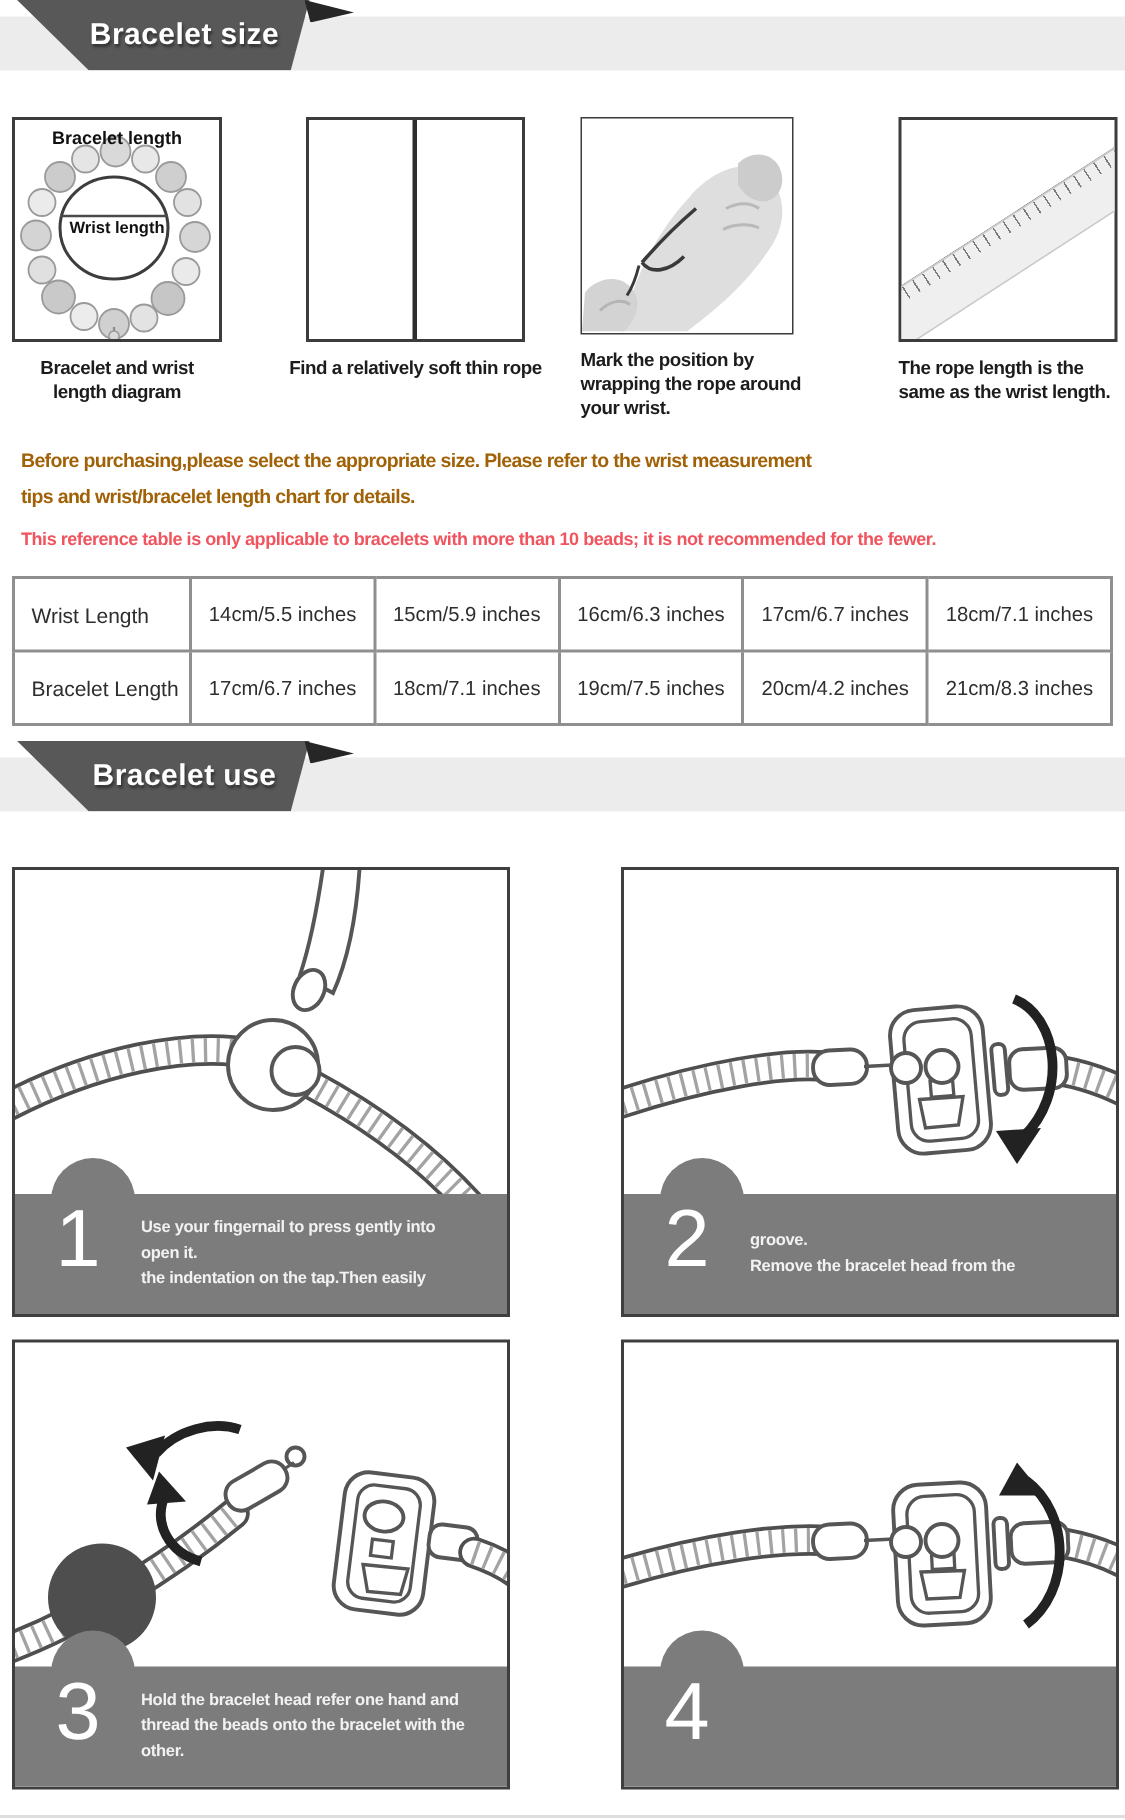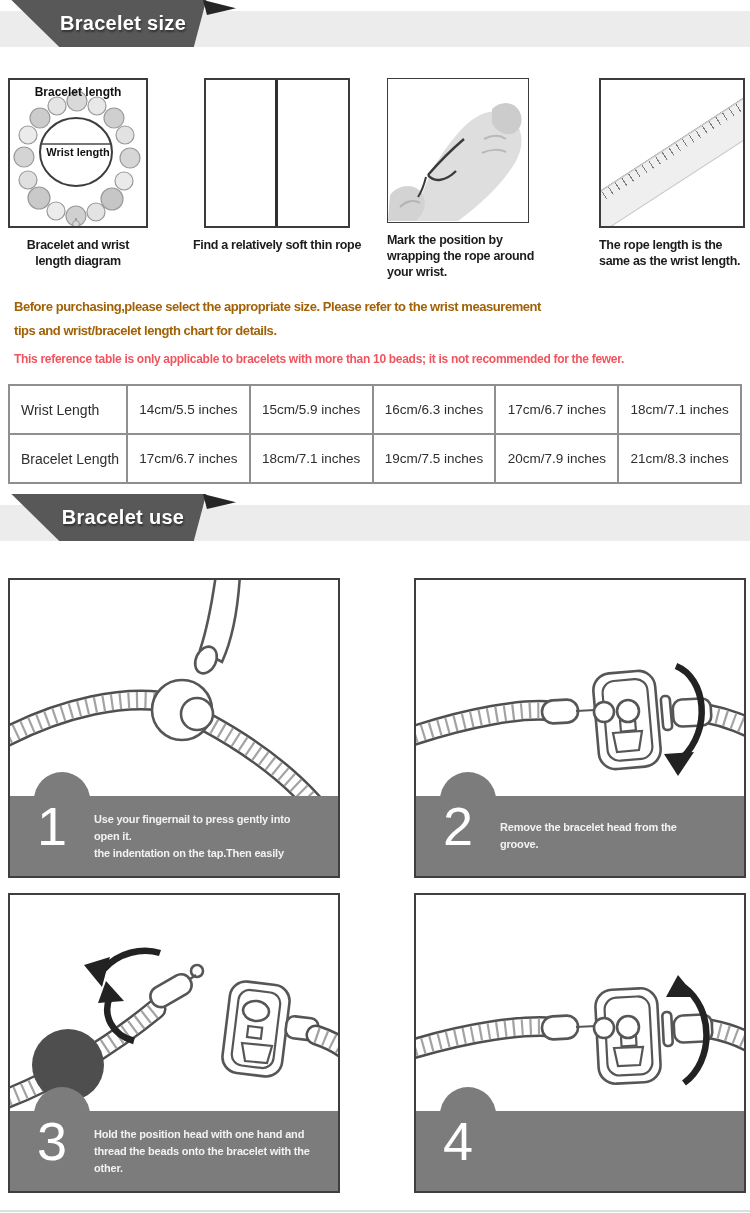--- a/index.html
+++ b/index.html
@@ -190,21 +190,21 @@
       <td>15cm/5.9 inches</td>
       <td>16cm/6.3 inches</td>
       <td>17cm/6.7 inches</td>
       <td>18cm/7.1 inches</td>
     </tr>
     <tr>
       <td class="rowlabel">Bracelet Length</td>
       <td>17cm/6.7 inches</td>
       <td>18cm/7.1 inches</td>
       <td>19cm/7.5 inches</td>
-      <td>20cm/7.9 inches</td>
+      <td>20cm/4.2 inches</td>
       <td>21cm/8.3 inches</td>
     </tr>
   </tbody>
     </table>
 
   <div class="banner" style="top:494px">
     <div class="band"></div>
     <div class="shape">
       <span>Bracelet use</span>
     </div>
@@ -255,22 +255,22 @@
         <circle class="ln" cx="212" cy="131" r="11"></circle>
         <rect class="ln" x="246" y="116" width="9" height="34" rx="4" transform="rotate(-5 250 133)"></rect>
         <rect class="ln" x="257" y="119" width="38" height="27" rx="9" transform="rotate(-3 276 132)"></rect>
         <path class="arrow" d="M 260 86 C 290 98, 296 150, 266 178"></path>
         <polygon class="ahead" points="278,172 262,196 248,174"></polygon>
       </svg>
       <div class="stepbar">
         <div class="bump"></div>
         <div class="stepnum">2</div>
         <div class="steptext">
+          <div>groove.</div>
           <div>Remove the bracelet head from the</div>
-          <div>groove.</div>
         </div>
       </div>
     </div>
 
     <div class="panel p3">
       <svg class="illus" width="328" height="216" viewBox="0 0 328 216">
         <path class="t1" d="M -10 206 C 40 188, 100 152, 146 114"></path>
         <path class="t2" d="M -10 206 C 40 188, 100 152, 146 114"></path>
         <path class="t3" d="M -10 206 C 40 188, 100 152, 146 114"></path>
         <circle cx="58" cy="170" r="36" fill="#4e4e4e"></circle>
@@ -288,21 +288,21 @@
         <path class="ln2" d="M 232 148 L 262 151 L 257 168 L 235 166 Z"></path>
         <rect class="ln" x="276" y="122" width="32" height="22" rx="8" transform="rotate(7 290 133)"></rect>
         <path class="t1" d="M 306 140 C 324 146, 336 154, 344 162"></path>
         <path class="t2" d="M 306 140 C 324 146, 336 154, 344 162"></path>
         <path class="t3" d="M 306 140 C 324 146, 336 154, 344 162"></path>
       </svg>
       <div class="stepbar">
         <div class="bump"></div>
         <div class="stepnum">3</div>
         <div class="steptext">
-          <div>Hold the position head with one hand and</div>
+          <div>Hold the bracelet head refer one hand and</div>
           <div>thread the beads onto the bracelet with the</div>
           <div>other.</div>
         </div>
       </div>
     </div>
 
     <div class="panel p4">
       <svg class="illus" width="328" height="216" viewBox="0 0 328 216">
         <path class="t1" d="M -10 156 C 55 136, 106 130, 136 132"></path>
         <path class="t2" d="M -10 156 C 55 136, 106 130, 136 132"></path>

